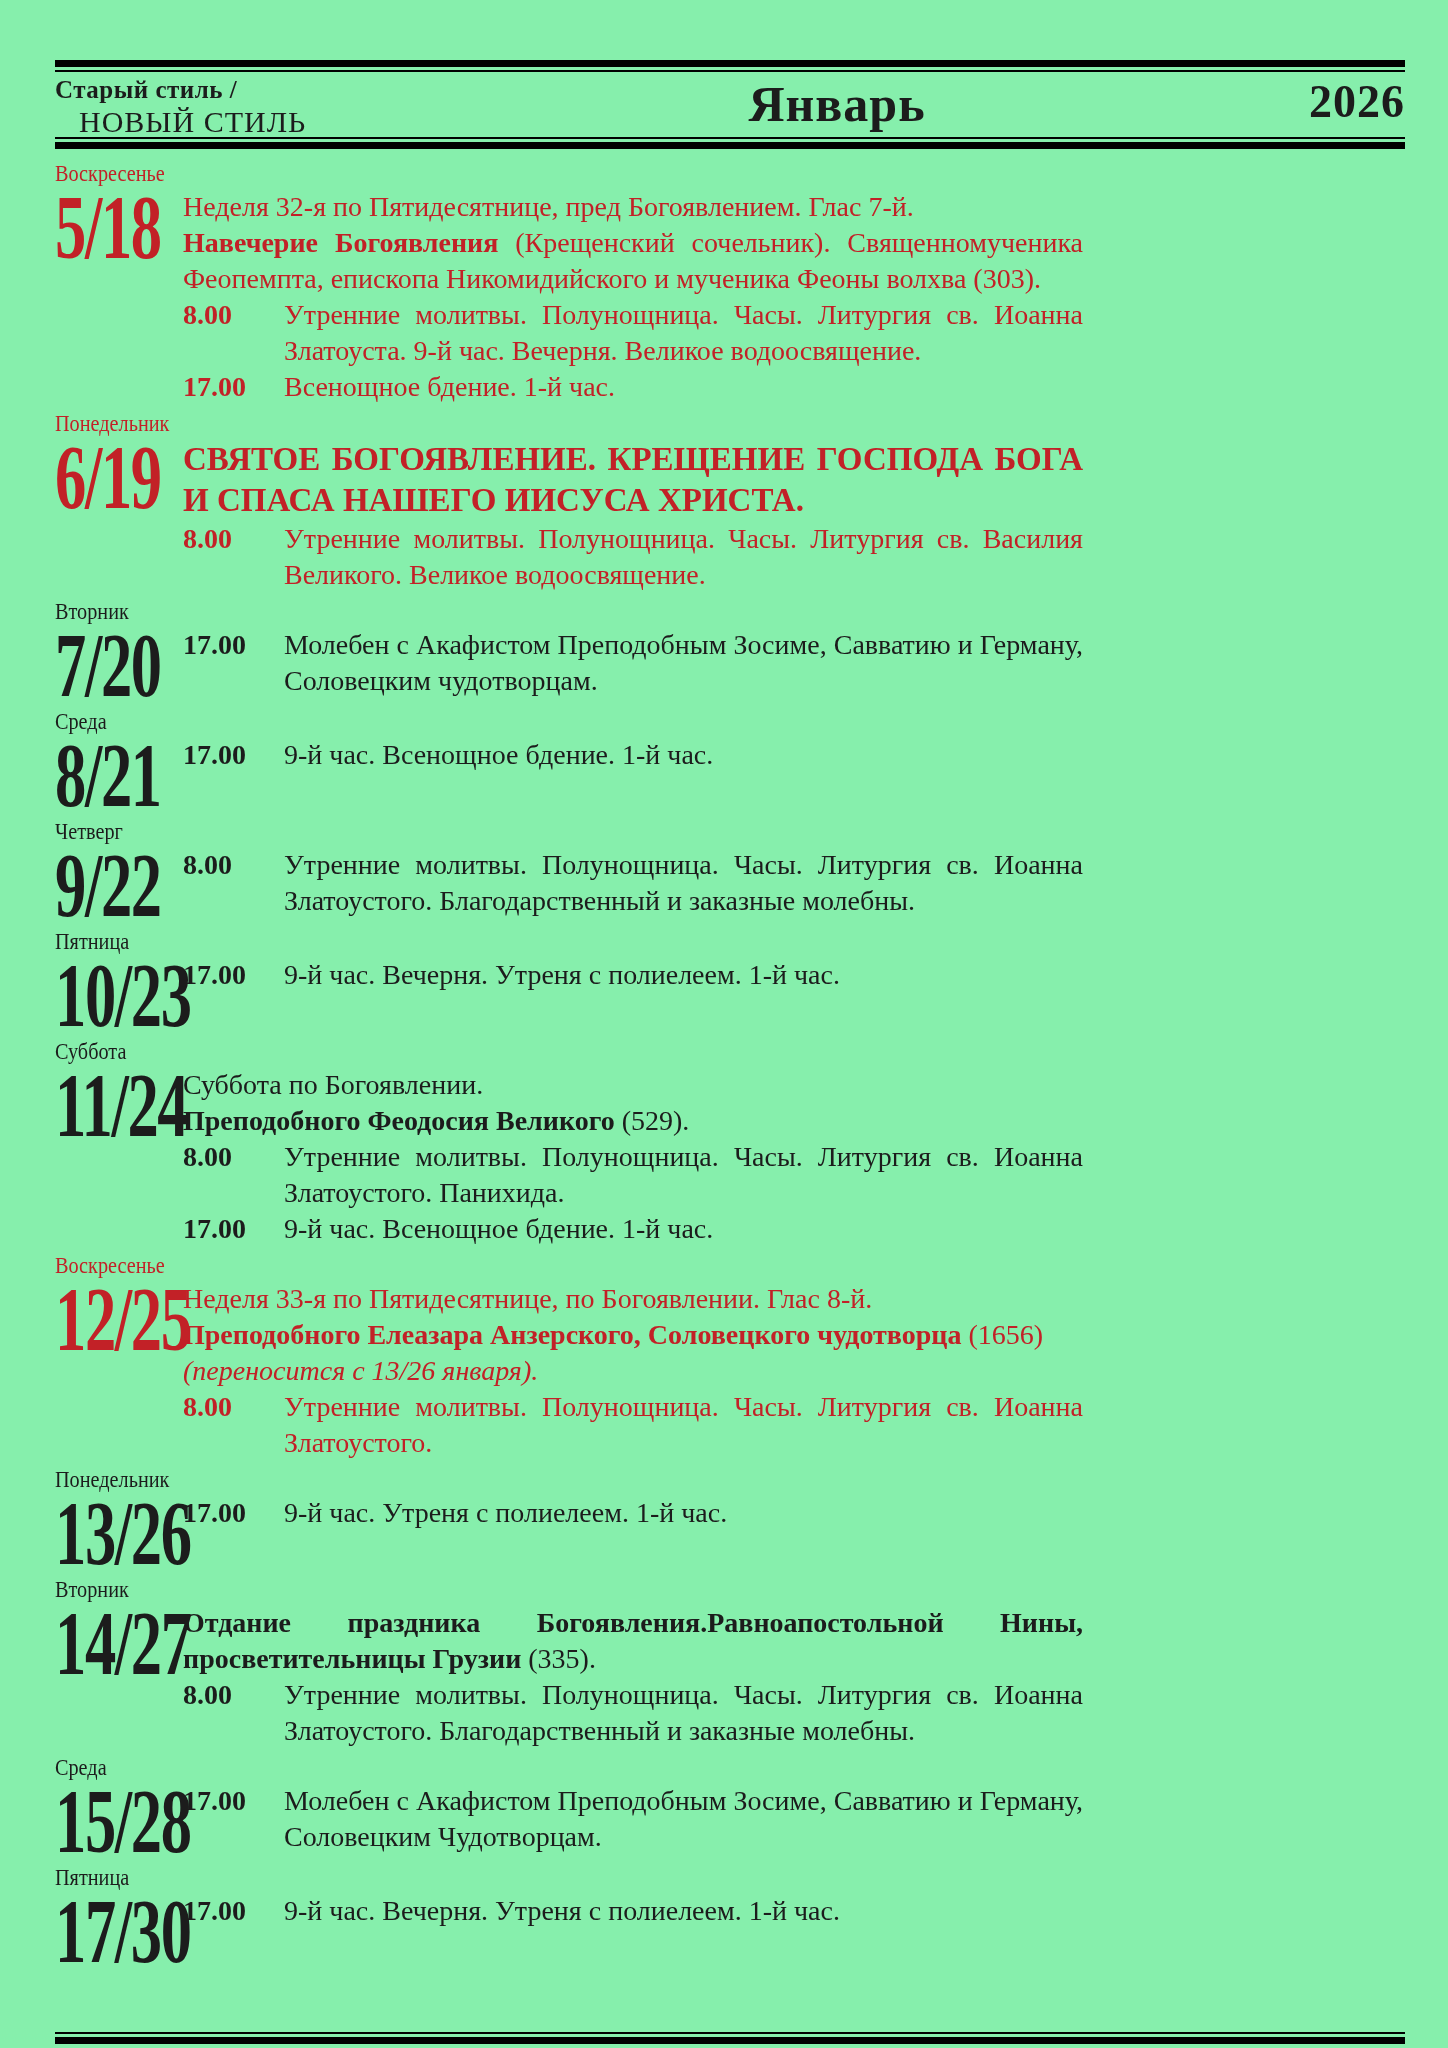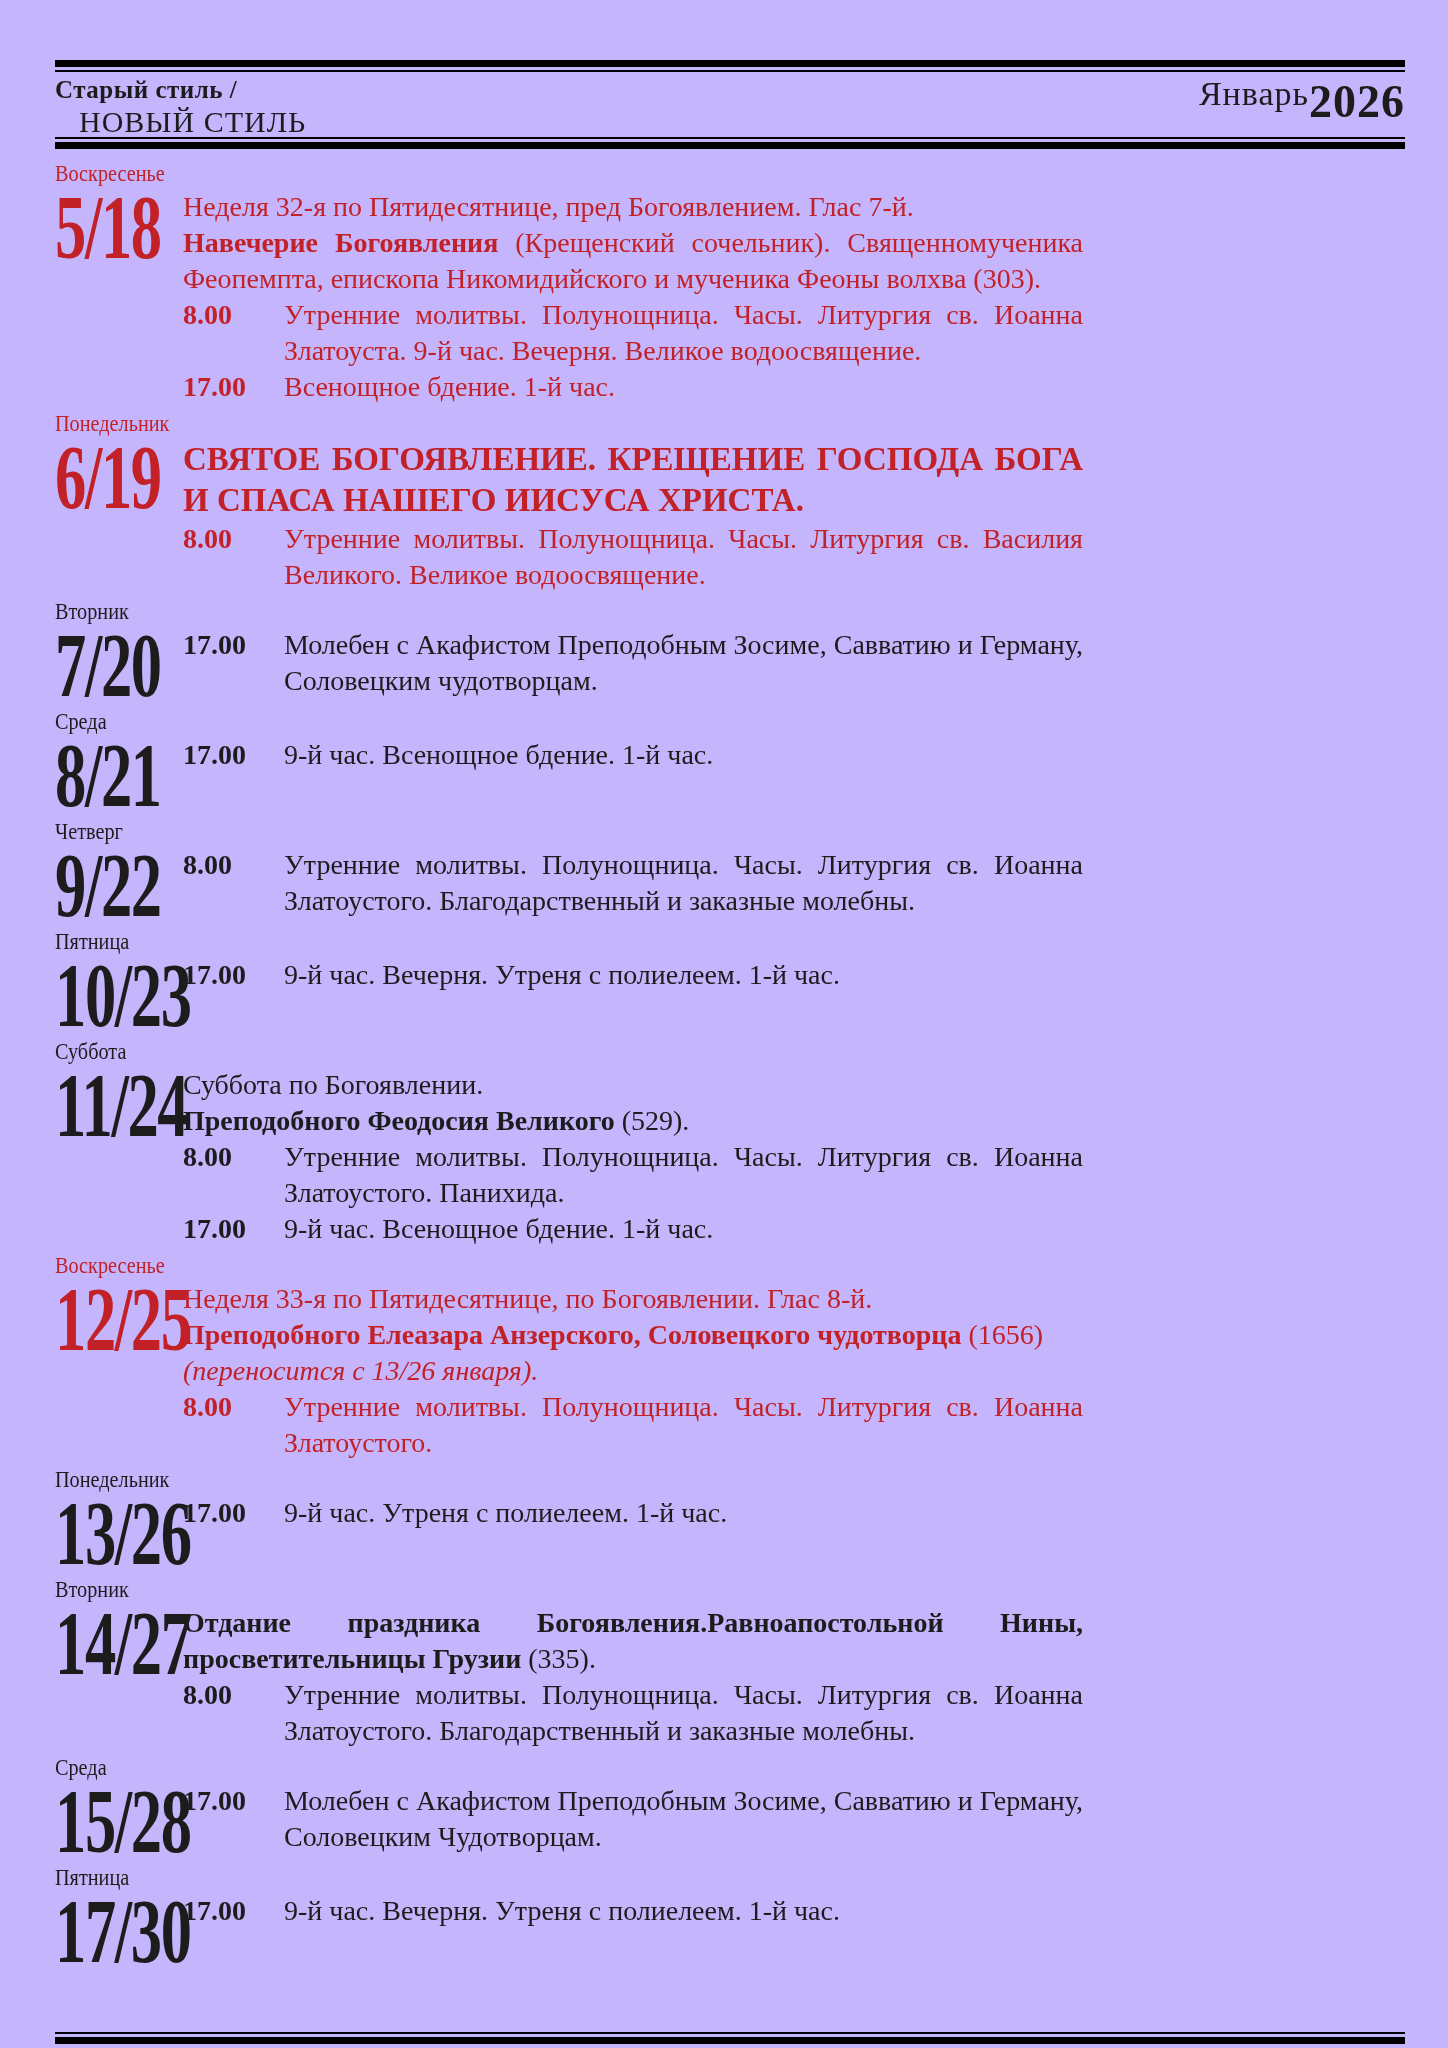--- a/index.html
+++ b/index.html
@@ -2,35 +2,35 @@
 <html style="--red: #c22127; --ink: #1c1c1c;"><head>
 <meta charset="utf-8">
 <style>
   html,body{margin:0;padding:0;background:#ffffff;}
   body{
     width:1448px;height:2048px;
     font-family:"Liberation Serif", serif;
     color:var(--ink,#1c1c1c);
     position:relative;
   }
-  .page{position:absolute;inset:0;overflow:hidden;background:#c4b5fd;}
+  .page{position:absolute;inset:0;overflow:hidden;background:#86efac;}
 
   
   .rule{margin:0 43px 0 55px;background:#000;}
   .rule.thick{height:7px;}
   .rule.thin{height:2px;}
   .rule.gap3{margin-top:3px;}
   .top-rule{margin-top:60px;}
 
   
   .header{display:flex;align-items:flex-start;padding:5px 43px 2px 55px;height:58px;}
   .styles{width:310px;flex:0 0 auto;line-height:1.05;}
   .old-style{font-size:25px;font-weight:bold;letter-spacing:.5px;}
   .new-style{font-size:30px;letter-spacing:1px;padding-left:24px;margin-top:3px;}
-  .month{flex:1;text-align:right;font-size:34px;font-weight:normal;margin-top:-2px;letter-spacing:1px;}
+  .month{flex:1;text-align:center;font-size:50px;font-weight:bold;margin-top:-2px;letter-spacing:1px;}
   .year{flex:0 0 auto;font-size:46px;font-weight:bold;margin-top:-2px;letter-spacing:1px;text-align:right;}
 
   
   #entries{margin:12px 0 0 55px;width:1028px;}
   .entry{display:flex;margin-bottom:6px;min-height:102px;}
   .entry.red{color:var(--red,#c22127);}
   .datecol{width:128px;flex:0 0 auto;}
   .weekday{font-size:23px;white-space:nowrap;transform:scaleX(.88);transform-origin:0 50%;margin-bottom:2px;}
   .datenum{
     font-size:92px;font-weight:bold;line-height:76px;

